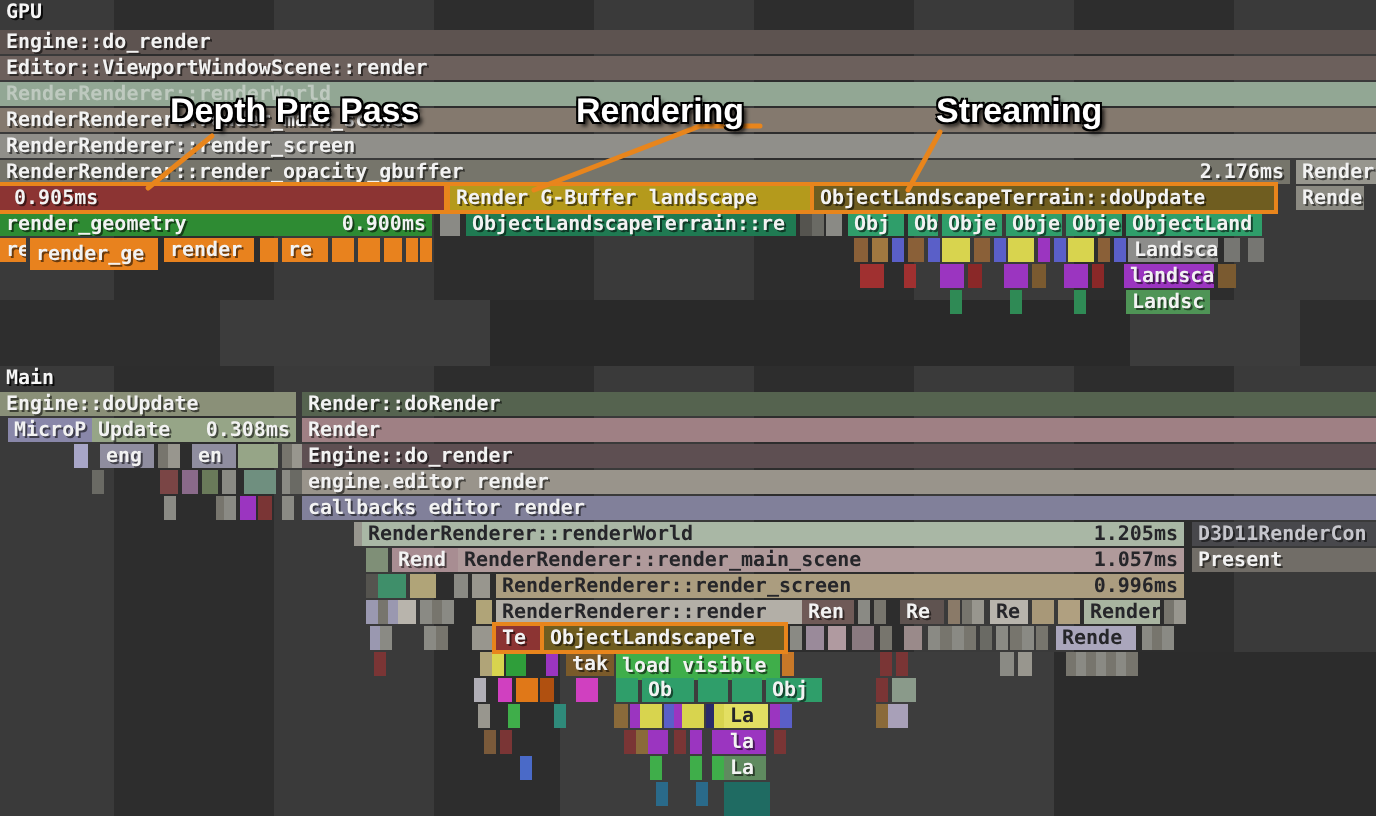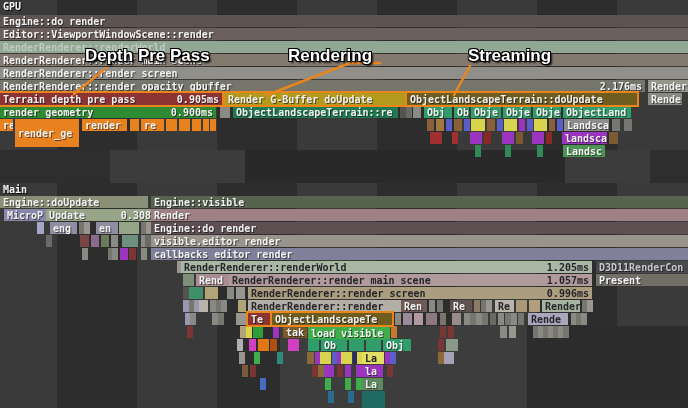--- a/index.html
+++ b/index.html
@@ -69,25 +69,24 @@
         <span>RenderRenderer::render_screen</span>
       </div>
       <div class="blk" style="left: 0px; top: 80px; width: 645px; height: 12px; background: rgb(118, 117, 107);">
         <span>RenderRenderer::render_opacity_gbuffer</span>
         <span class="val">2.176ms</span>
       </div>
       <div class="blk" style="left: 648px; top: 80px; width: 40px; height: 12px; background: rgb(151, 150, 142);">
         <span>Render</span>
       </div>
       <div class="blk hl" style="left: 0px; top: 93px; width: 222px; height: 12px; background: rgb(140, 52, 51);">
-        <span>Terrain depth pre pass</span>
         <span class="val">0.905ms</span>
       </div>
       <div class="blk hl" style="left: 225px; top: 93px; width: 180px; height: 12px; background: rgb(180, 154, 28);">
-        <span>Render G-Buffer doUpdate</span>
+        <span>Render G-Buffer landscape</span>
       </div>
       <div class="blk hl" style="left: 407px; top: 93px; width: 230px; height: 12px; background: rgb(111, 93, 32);">
         <span>ObjectLandscapeTerrain::doUpdate</span>
       </div>
       <div class="blk" style="left: 648px; top: 93px; width: 34px; height: 12px; background: rgb(139, 138, 130);">
         <span>Rende</span>
       </div>
       <div class="blk" style="left: 0px; top: 106px; width: 216px; height: 12px; background: rgb(46, 139, 51);">
         <span>render_geometry</span>
         <span class="val">0.900ms</span>
@@ -113,21 +112,21 @@
       </div>
       <div class="blk" style="left: 533px; top: 106px; width: 28px; height: 12px; background: rgb(47, 158, 106);">
         <span>Obje</span>
       </div>
       <div class="blk" style="left: 563px; top: 106px; width: 68px; height: 12px; background: rgb(47, 158, 106);">
         <span>ObjectLand</span>
       </div>
       <div class="blk" style="left: 0px; top: 119px; width: 13px; height: 12px; background: rgb(232, 130, 30);">
         <span>re</span>
       </div>
-      <div class="blk" style="left: 15px; top: 119px; width: 64px; height: 28px; background: rgb(232, 130, 30);">
+      <div class="blk" style="left: 15px; top: 119px; width: 64px; height: 16px; background: rgb(232, 130, 30);">
         <span>render_ge</span>
       </div>
       <div class="blk" style="left: 82px; top: 119px; width: 45px; height: 12px; background: rgb(232, 130, 30);">
         <span>render</span>
       </div>
       <div class="blk" style="left: 130px; top: 119px; width: 9px; height: 12px; background: rgb(232, 130, 30);"></div>
       <div class="blk" style="left: 141px; top: 119px; width: 23px; height: 12px; background: rgb(232, 130, 30);">
         <span>re</span>
       </div>
       <div class="blk" style="left: 166px; top: 119px; width: 11px; height: 12px; background: rgb(232, 130, 30);"></div>
@@ -170,26 +169,26 @@
       <div class="blk" style="left: 475px; top: 145px; width: 6px; height: 12px; background: rgb(47, 138, 85);"></div>
       <div class="blk" style="left: 505px; top: 145px; width: 6px; height: 12px; background: rgb(47, 138, 85);"></div>
       <div class="blk" style="left: 537px; top: 145px; width: 4px; height: 12px; background: rgb(47, 138, 85);"></div>
       <div class="blk" style="left: 563px; top: 145px; width: 42px; height: 12px; background: rgb(79, 148, 86);">
         <span>Landsc</span>
       </div>
       <div class="blk" style="left: 0px; top: 196px; width: 148px; height: 12px; background: rgb(138, 144, 120);">
         <span>Engine::doUpdate</span>
       </div>
       <div class="blk" style="left: 151px; top: 196px; width: 537px; height: 12px; background: rgb(85, 99, 79);">
-        <span>Engine::visible</span>
+        <span>Render::doRender</span>
       </div>
       <div class="blk" style="left: 4px; top: 209px; width: 44px; height: 12px; background: rgb(137, 135, 169);">
         <span>MicroP</span>
       </div>
-      <div class="blk" style="left: 46px; top: 209px; width: 120px; height: 12px; background: rgb(150, 165, 135); align-items: center;">
+      <div class="blk" style="left: 46px; top: 209px; width: 102px; height: 12px; background: rgb(150, 165, 135); align-items: center;">
         <span>Update</span>
         <span class="val">0.308ms</span>
       </div>
       <div class="blk" style="left: 151px; top: 209px; width: 537px; height: 12px; background: rgb(159, 128, 132);">
         <span>Render</span>
       </div>
       <div class="blk" style="left: 37px; top: 222px; width: 7px; height: 12px; background: rgb(168, 166, 200);"></div>
       <div class="blk" style="left: 50px; top: 222px; width: 27px; height: 12px; background: rgb(143, 141, 159);">
         <span>eng</span>
       </div>
@@ -206,21 +205,21 @@
       </div>
       <div class="blk" style="left: 46px; top: 235px; width: 2px; height: 12px; background: rgb(106, 106, 100);"></div>
       <div class="blk" style="left: 80px; top: 235px; width: 9px; height: 12px; background: rgb(122, 69, 69);"></div>
       <div class="blk" style="left: 91px; top: 235px; width: 8px; height: 12px; background: rgb(138, 106, 138);"></div>
       <div class="blk" style="left: 101px; top: 235px; width: 8px; height: 12px; background: rgb(106, 122, 90);"></div>
       <div class="blk" style="left: 111px; top: 235px; width: 7px; height: 12px; background: rgb(138, 138, 132);"></div>
       <div class="blk" style="left: 122px; top: 235px; width: 16px; height: 12px; background: rgb(111, 143, 127);"></div>
       <div class="blk" style="left: 141px; top: 235px; width: 2px; height: 12px; background: rgb(138, 138, 132);"></div>
       <div class="blk" style="left: 145px; top: 235px; width: 3px; height: 12px; background: rgb(106, 106, 100);"></div>
       <div class="blk" style="left: 151px; top: 235px; width: 537px; height: 12px; background: rgb(153, 148, 139);">
-        <span>visible.editor render</span>
+        <span>engine.editor render</span>
       </div>
       <div class="blk" style="left: 82px; top: 248px; width: 3px; height: 12px; background: rgb(138, 138, 132);"></div>
       <div class="blk" style="left: 108px; top: 248px; width: 2px; height: 12px; background: rgb(119, 117, 109);"></div>
       <div class="blk" style="left: 112px; top: 248px; width: 3px; height: 12px; background: rgb(138, 138, 132);"></div>
       <div class="blk" style="left: 120px; top: 248px; width: 8px; height: 12px; background: rgb(155, 53, 192);"></div>
       <div class="blk" style="left: 129px; top: 248px; width: 7px; height: 12px; background: rgb(122, 53, 53);"></div>
       <div class="blk" style="left: 141px; top: 248px; width: 2px; height: 12px; background: rgb(138, 138, 132);"></div>
       <div class="blk" style="left: 151px; top: 248px; width: 537px; height: 12px; background: rgb(129, 128, 154);">
         <span>callbacks editor render</span>
       </div>

